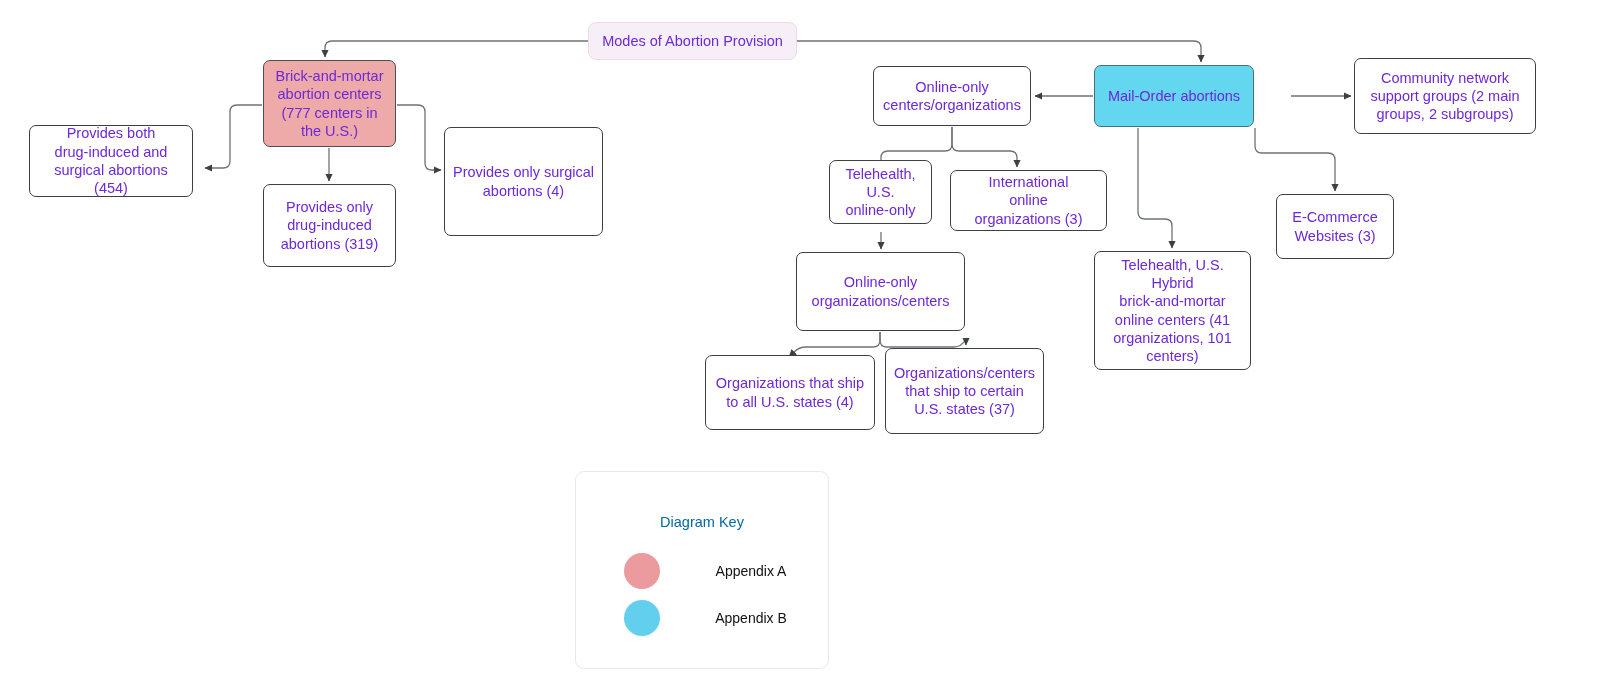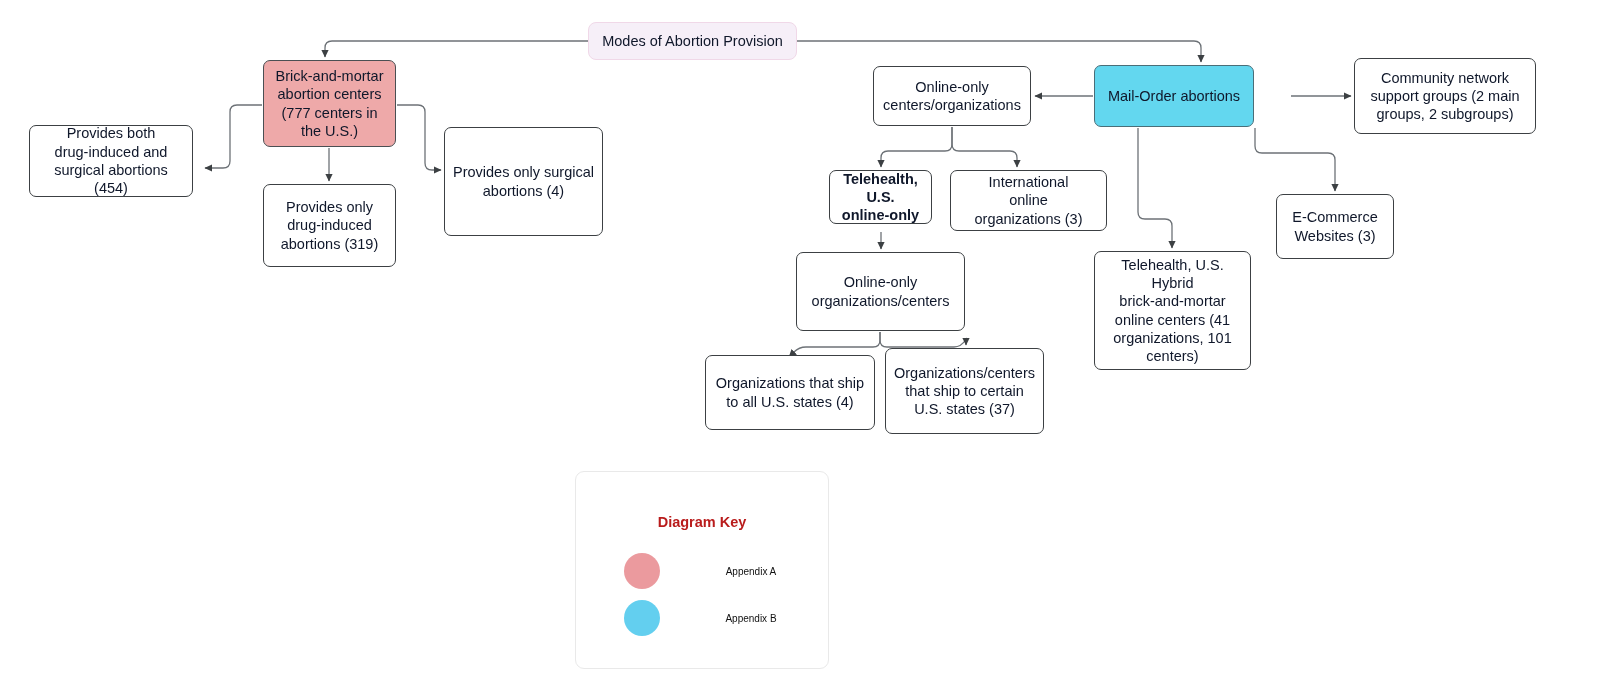--- a/index.html
+++ b/index.html
@@ -32,21 +32,21 @@
     box-sizing: border-box;
     display: flex;
     align-items: center;
     justify-content: center;
     text-align: center;
     border-radius: 7px;
     border: 1.6px solid #3c4043;
     background: #ffffff;
     font-size: 14.5px;
     line-height: 1.26;
-    color: #0f172a;
+    color: #6d28d9;
     padding: 4px 7px;
     z-index: 2;
   }
   .node span {
     display: block;
     width: 100%;
     white-space: pre-line;
   }
   .node.root {
     background: #f6eff8;
@@ -74,22 +74,22 @@
     border-radius: 9px;
     z-index: 2;
   }
   #legend-title {
     position: absolute;
     left: 0;
     top: 42px;
     width: 100%;
     text-align: center;
     font-size: 14.5px;
-    font-weight: bold;
-    color: #b91c1c;
+    font-weight: normal;
+    color: #0369a1;
   }
   .legend-row {
     position: absolute;
     left: 0;
     width: 100%;
     height: 36px;
     display: flex;
     align-items: center;
   }
   .legend-row.r0 { top: 81px; }
@@ -99,21 +99,21 @@
     left: 48px;
     width: 36px;
     height: 36px;
     border-radius: 50%;
   }
   .legend-label {
     position: absolute;
     left: 110px;
     width: 130px;
     text-align: center;
-    font-size: 10px;
+    font-size: 14px;
     color: #111111;
   }
 </style>
 </head>
 <body>
 
 <div id="canvas">
 
   <svg id="edges" viewBox="0 0 1603 696">
     <defs>
@@ -189,21 +189,21 @@
   <div class="node blue" style="left:1094px;top:65px;width:160px;height:62px;">
     <span>Mail-Order abortions</span>
   </div>
 
   <div class="node" style="left:1354px;top:58px;width:182px;height:76px;">
     <span>Community network
 support groups (2 main
 groups, 2 subgroups)</span>
   </div>
 
-  <div class="node" style="left:829px;top:170px;width:103px;height:54px;font-weight:bold;">
+  <div class="node" style="left:829px;top:160px;width:103px;height:64px;">
     <span>Telehealth,
 U.S.
 online-only</span>
   </div>
 
   <div class="node" style="left:950px;top:170px;width:157px;height:61px;">
     <span>International
 online
 organizations (3)</span>
   </div>

